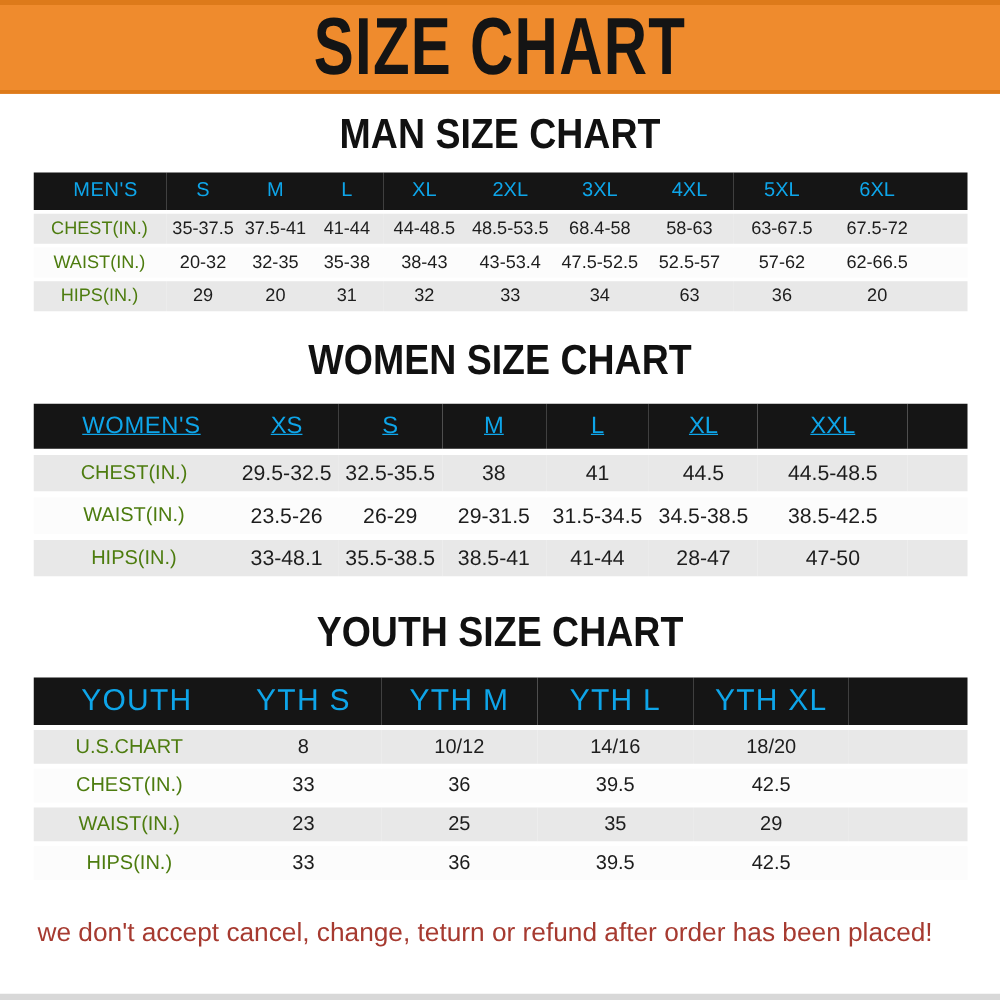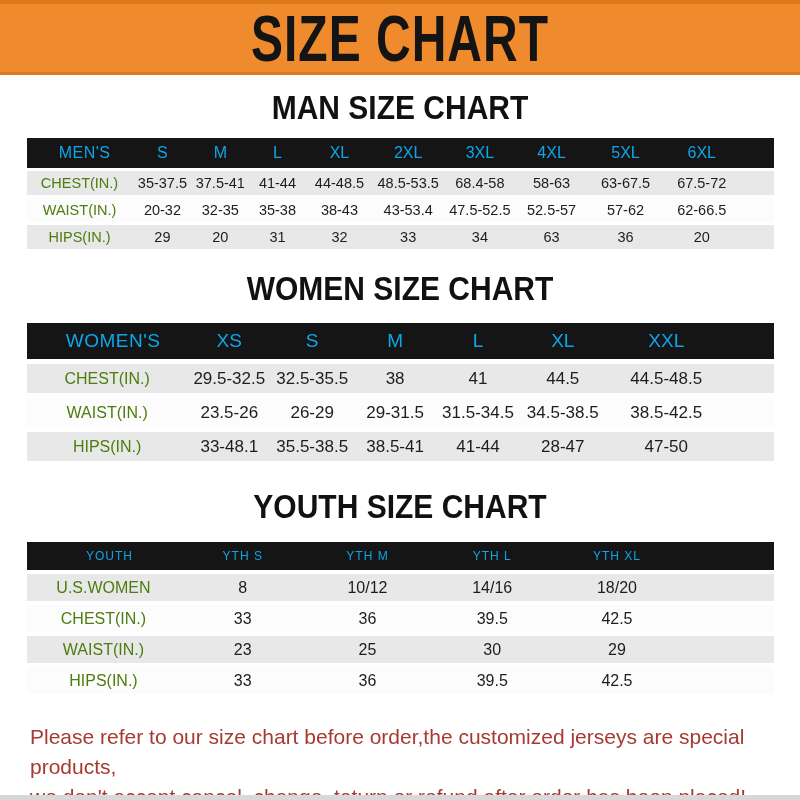--- a/index.html
+++ b/index.html
@@ -41,28 +41,28 @@
   td.rlabel{font-size:15px;color:#4d7c0f;}
 
   
   #men-table{border-spacing:0 3px;}
   #men-table tr.head th{height:30px;font-size:16px;}
   #men-table th.tlabel{font-size:22px;padding-left:10px;letter-spacing:.5px;}
   #men-table td{height:24px;font-size:14.5px;}
 
   
   #women-table{border-spacing:0 5px;}
-  #women-table tr.head th{height:36px;font-size:19px;}
+  #women-table tr.head th{height:36px;font-size:19px;text-decoration:underline;}
   #women-table th.tlabel{font-size:24px;padding-left:12px;letter-spacing:.5px;}
   #women-table td{height:29px;font-size:17px;}
   #women-table td.rlabel{font-size:16px;}
 
   
   #youth-table{border-spacing:0 4px;}
-  #youth-table tr.head th{height:28px;font-size:12px;letter-spacing:1px;}
+  #youth-table tr.head th{height:38px;font-size:24px;letter-spacing:1px;}
   #youth-table th.tlabel{font-size:24px;padding-left:12px;letter-spacing:2px;}
   #youth-table td{height:27px;font-size:16px;}
   #youth-table td.rlabel{font-size:16px;}
 
   
   .footer{margin:24px 0 0 30px;color:var(--footer_red);font-size:21px;
     line-height:30px;font-weight:500;}
   .bottom-bar{position:absolute;left:0;bottom:0;width:100%;height:5px;
     background:var(--bottom_bar);}
 </style>
@@ -216,52 +216,51 @@
   <tbody>
       <tr class="head">
     <th class="tlabel">YOUTH</th>
     <th>YTH S</th>
     <th>YTH M</th>
     <th>YTH L</th>
     <th>YTH XL</th>
     <th></th>
   </tr>
   <tr class="gray">
-    <td class="rlabel">U.S.WOMEN</td>
+    <td class="rlabel">U.S.CHART</td>
     <td>8</td>
     <td>10/12</td>
     <td>14/16</td>
     <td>18/20</td>
     <td></td>
   </tr>
   <tr class="white">
     <td class="rlabel">CHEST(IN.)</td>
     <td>33</td>
     <td>36</td>
     <td>39.5</td>
     <td>42.5</td>
     <td></td>
   </tr>
   <tr class="gray">
     <td class="rlabel">WAIST(IN.)</td>
     <td>23</td>
     <td>25</td>
-    <td>30</td>
+    <td>35</td>
     <td>29</td>
     <td></td>
   </tr>
   <tr class="white">
     <td class="rlabel">HIPS(IN.)</td>
     <td>33</td>
     <td>36</td>
     <td>39.5</td>
     <td>42.5</td>
     <td></td>
   </tr>
 </tbody>
   </table>
 
 <div class="footer">
-  <div>Please refer to our size chart before order,the customized jerseys are special products,</div>
   <div>we don't accept cancel, change, teturn or refund after order has been placed!</div>
 </div>
 
 <div class="bottom-bar"></div>
 
 </body></html>

